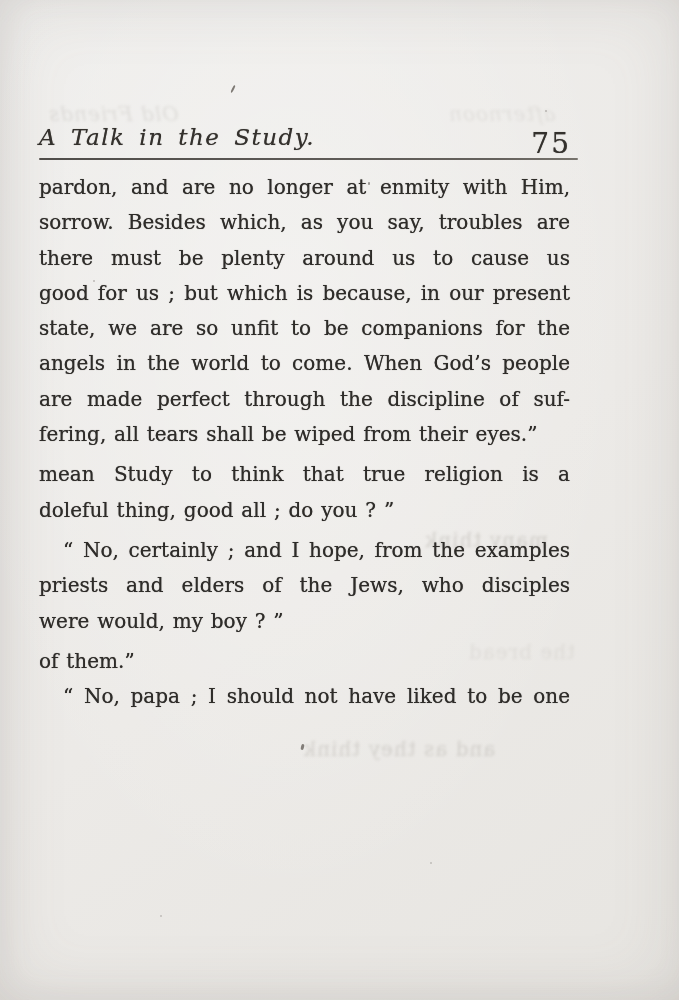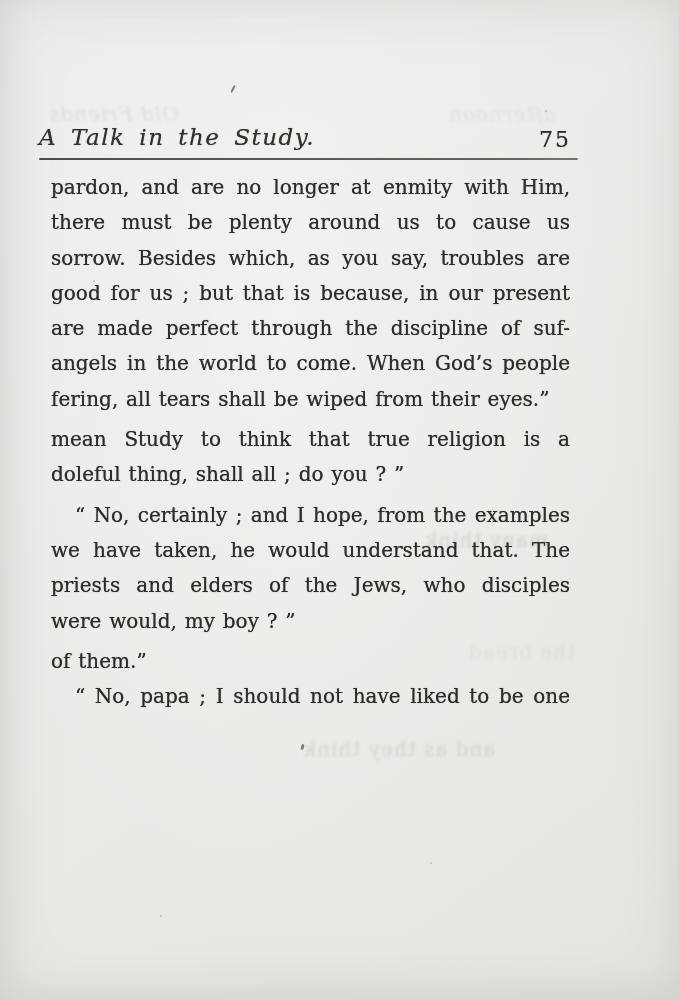--- a/index.html
+++ b/index.html
@@ -25,41 +25,41 @@
     font-style:italic;
     font-size:23px;
     letter-spacing:1.5px;
     word-spacing:5px;
     color:#34312d;
     text-shadow:0 0 0.7px rgba(52,49,45,0.75);
   }
 
   .page-number {
     position:absolute; top:127px; right:0;
-    font-size:22px; letter-spacing:2px;
+    font-size:28px; letter-spacing:2px;
     color:#34312d;
     text-shadow:0 0 0.7px rgba(52,49,45,0.75);
   }
 
   .rule {
     position:absolute; top:158px; left:0;
     width:539px; height:2px;
     background:linear-gradient(to right, #3e3b38, #56524d 85%, #6a665f);
     border-radius:1px;
     opacity:0.9;
   }
 
   .body-text {
     position:absolute; top:170px; left:0; width:531px;
     font-size:20px;
     line-height:35.3px;
     text-shadow:0 0 0.7px rgba(46,44,41,0.8);
   }
 
-  .para { margin:0 0 5px 12px; }
+  .para { margin:0 0 5px 0; }
   .line { text-align:justify; text-align-last:justify; word-spacing:1.5px; }
   .line.plast { text-align-last:left; }
   .line.first { text-indent:24px; }
 
   
   .ghost {
     position:absolute;
     transform:scaleX(-1);
     filter:blur(1.6px);
     color:#817b72;
@@ -106,36 +106,36 @@
   <div class="text-block">
 
     <div class="running-title">A Talk in the Study.</div>
     <div class="page-number">75</div>
     <div class="rule"></div>
 
     <div class="body-text">
 
       <div class="para">
         <div class="line">pardon, and are no longer at enmity with Him,</div>
+        <div class="line">sorrow.  Besides which, as you say, troubles are</div>
         <div class="line">there must be plenty around us to cause us</div>
-        <div class="line">sorrow.  Besides which, as you say, troubles are</div>
-        <div class="line">good for us ; but that is because, in our present</div>
+        <div class="line">good for us ; but which is because, in our present</div>
+        <div class="line">state, we are so unfit to be companions for the</div>
+        <div class="line">angels in the world to come.  When God’s people</div>
         <div class="line">are made perfect through the discipline of suf-</div>
-        <div class="line">angels in the world to come.  When God’s people</div>
         <div class="line plast">fering, all tears shall be wiped from their eyes.”</div>
       </div>
 
       <div class="para">
         <div class="line">mean Study to think that true religion is a</div>
-        <div class="line plast">doleful thing, shall all ; do you ? ”</div>
+        <div class="line plast">doleful thing, good all ; do you ? ”</div>
       </div>
 
       <div class="para">
         <div class="line first">“ No, certainly ; and I hope, from the examples</div>
-        <div class="line">we have taken, he would understand that.  The</div>
         <div class="line">priests and elders of the Jews, who disciples</div>
         <div class="line plast">were would, my boy ? ”</div>
       </div>
 
       <div class="para">
         <div class="line plast">of them.”</div>
         <div class="line first">“ No, papa ; I should not have liked to be one</div>
       </div>
 
     </div>

